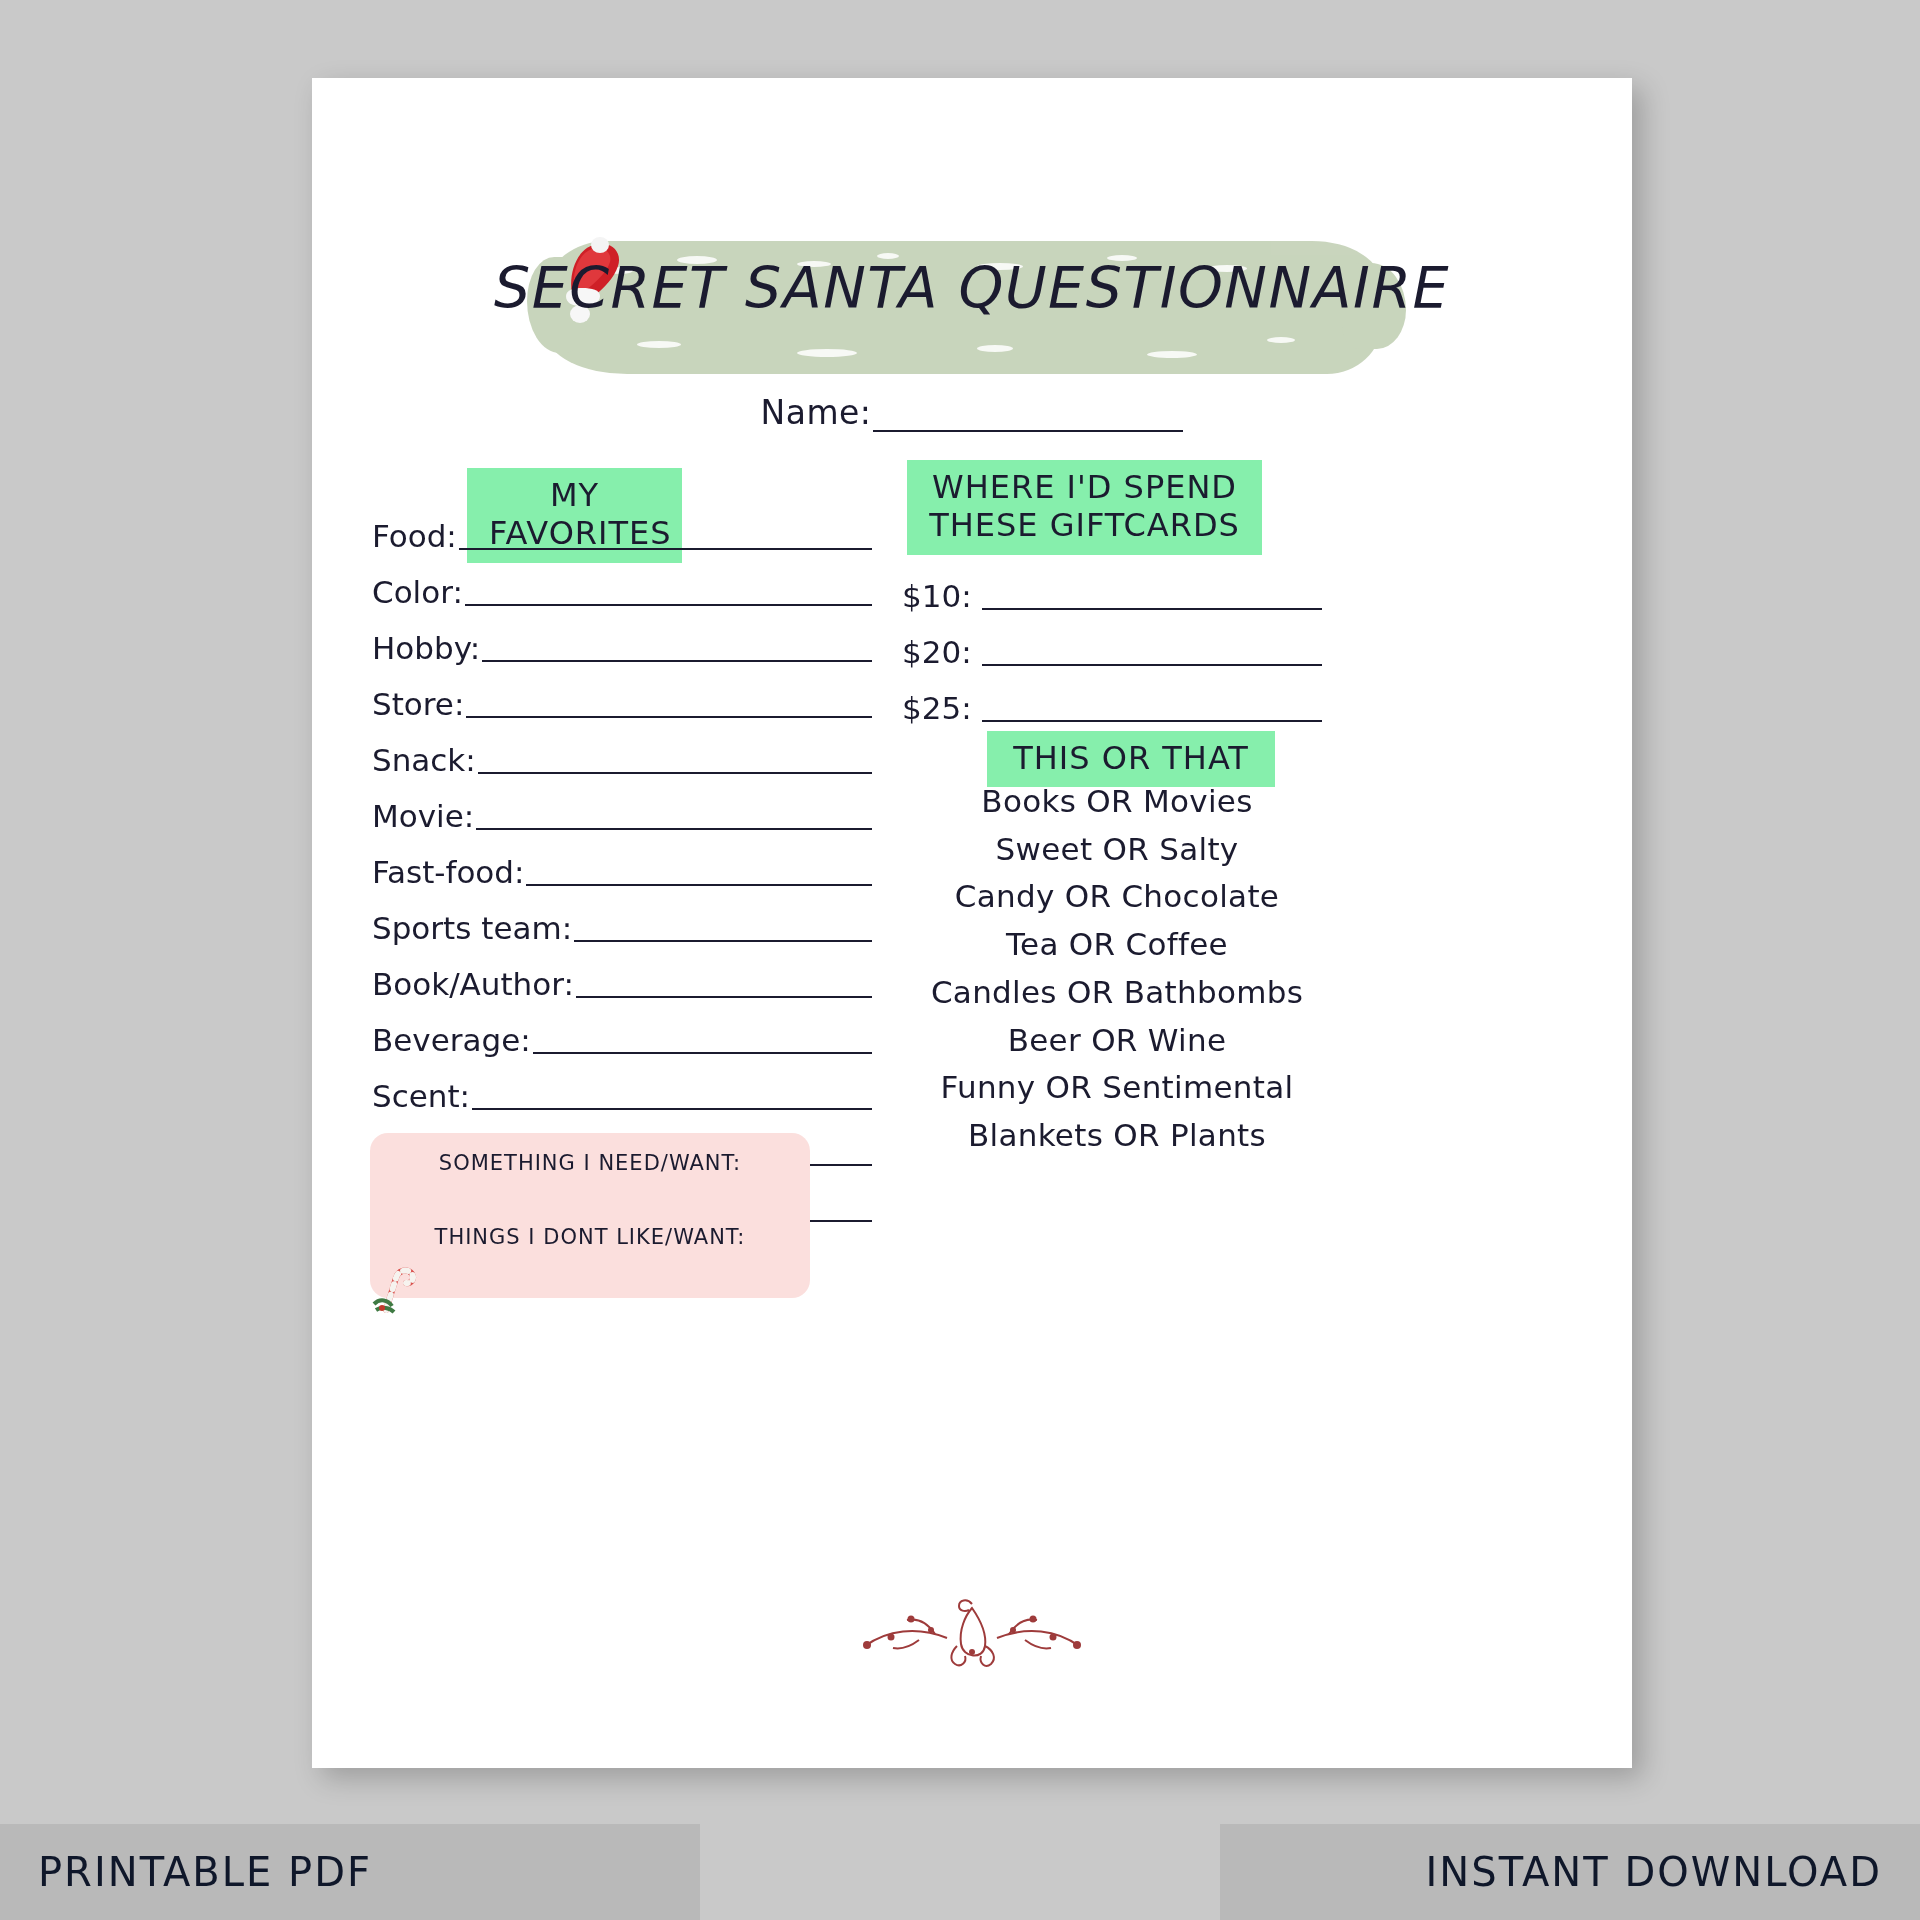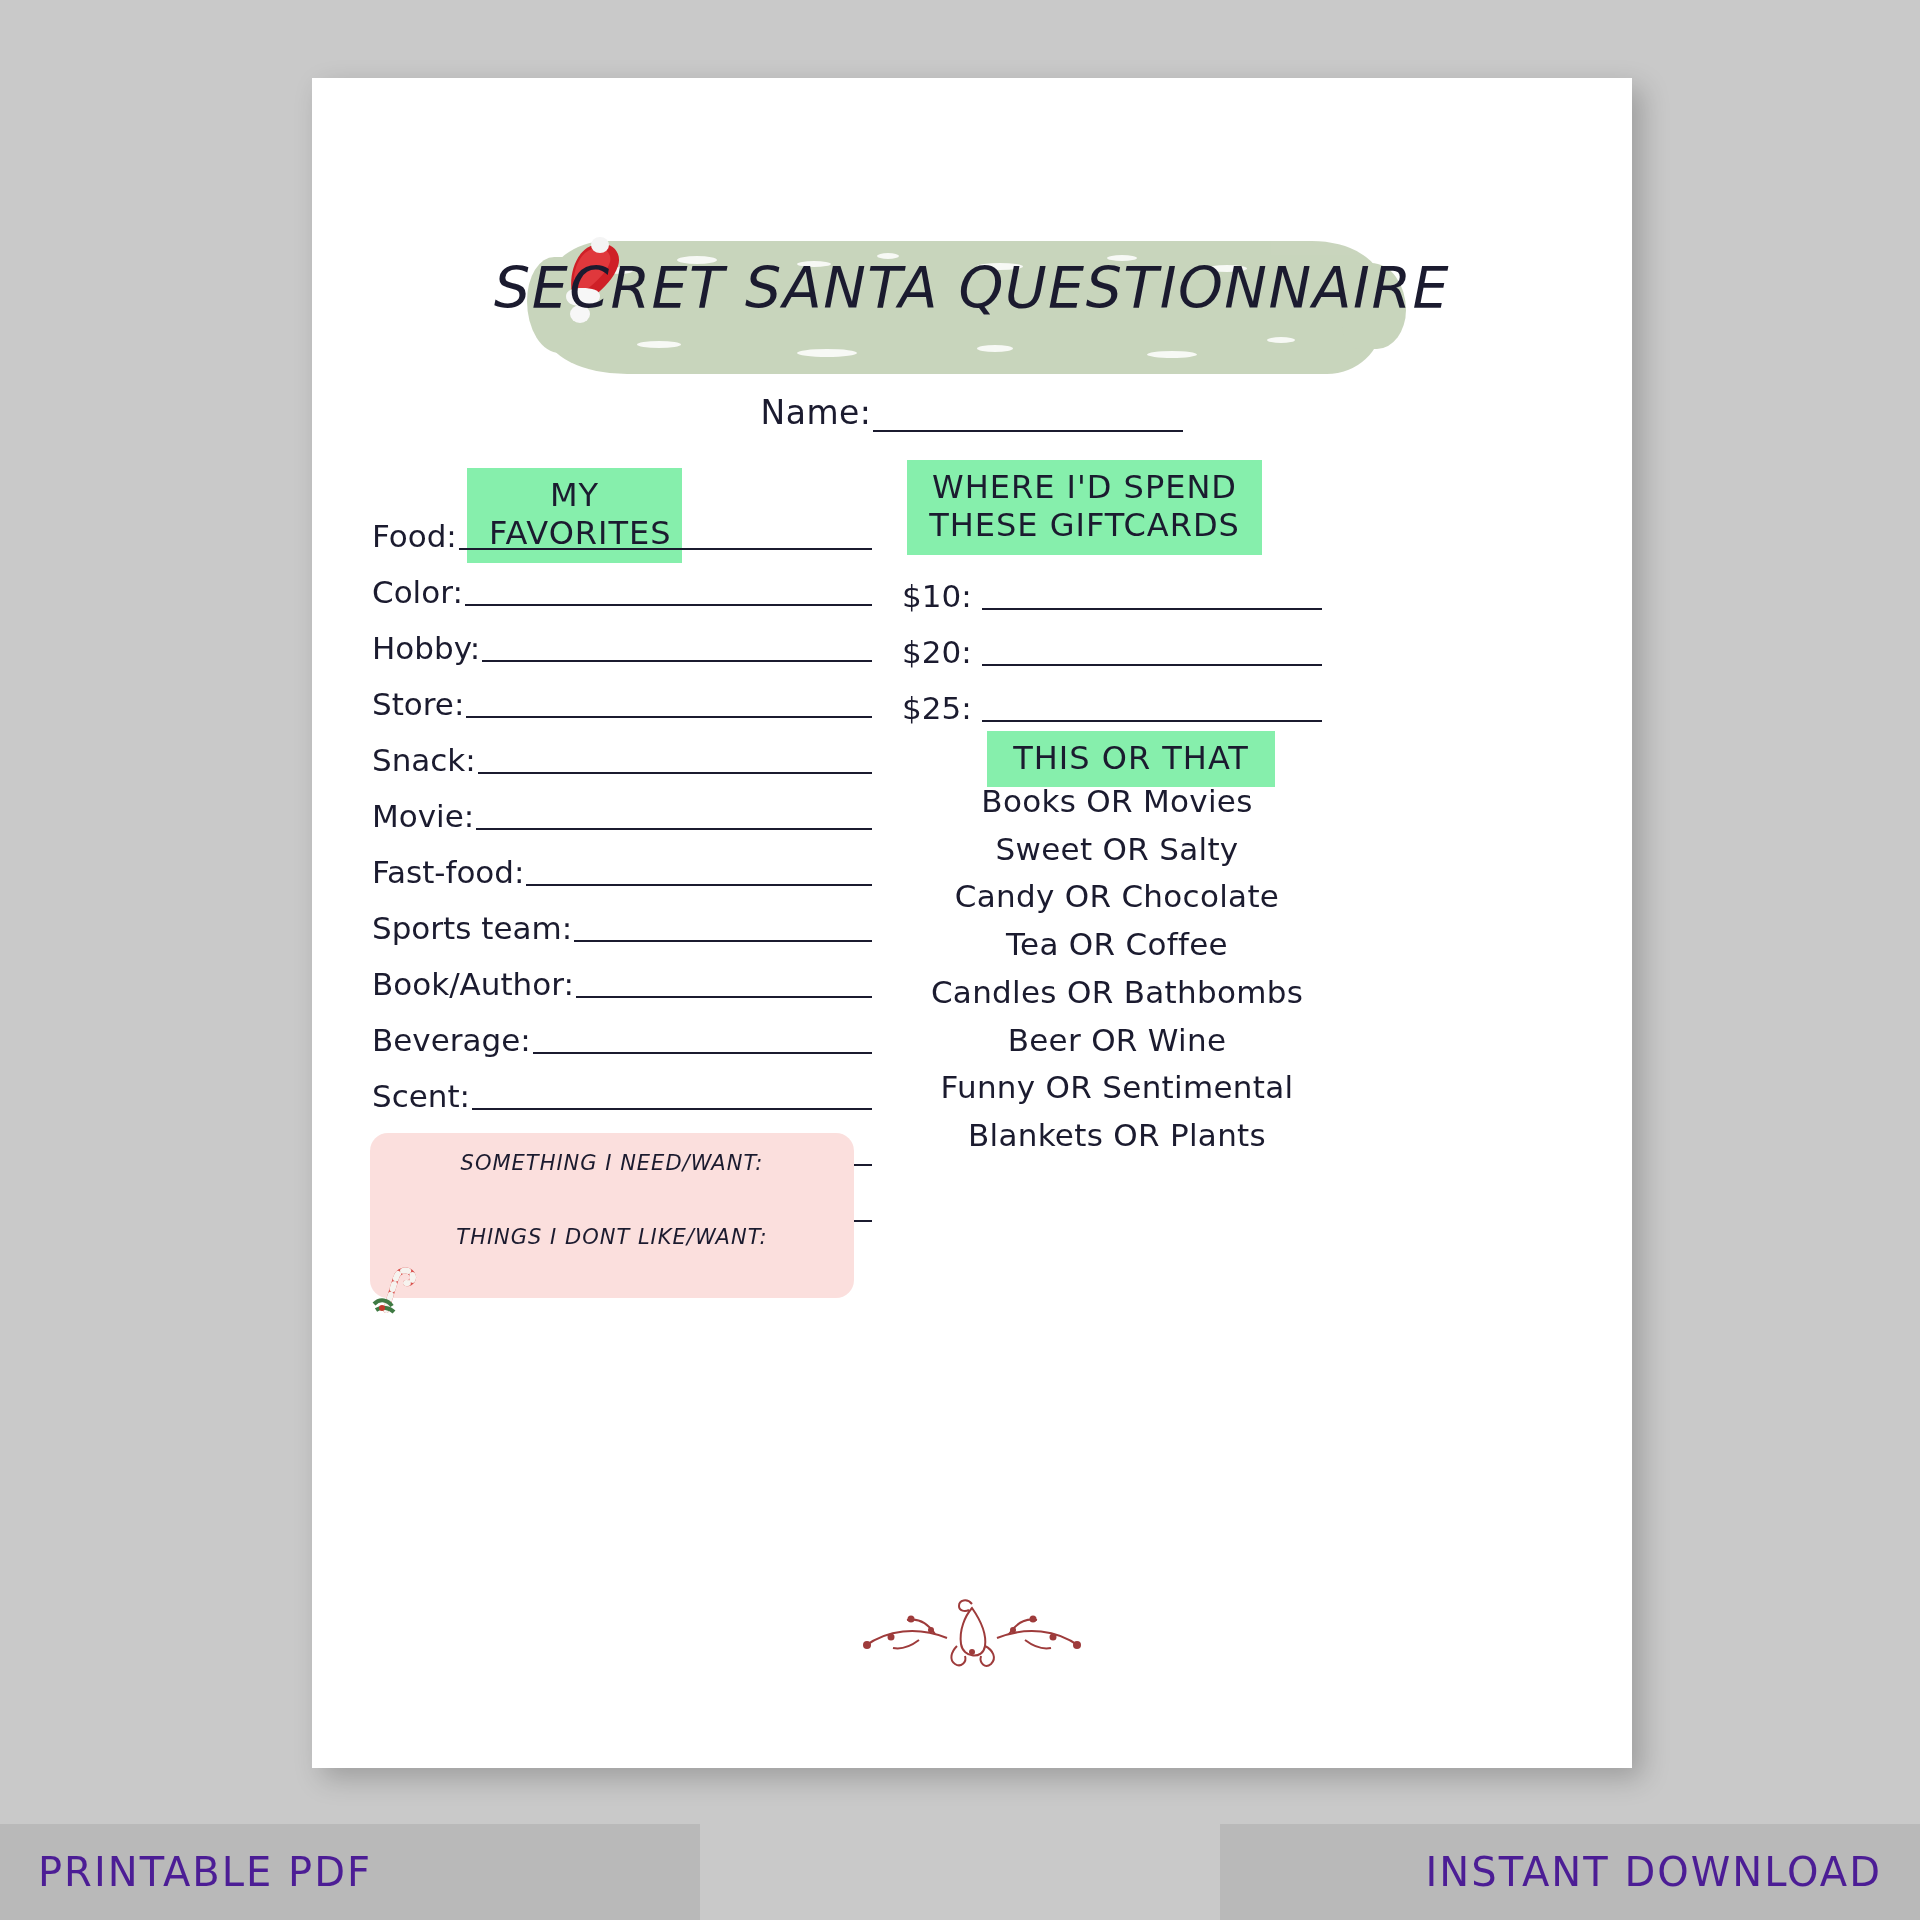--- a/index.html
+++ b/index.html
@@ -205,21 +205,21 @@
     height: 96px;
     background: #b9b9b9;
     display: flex;
     align-items: center;
   }
   .banner.left  { left: 0;  width: 700px; padding-left: 38px; justify-content: flex-start; }
   .banner.right { right: 0; width: 700px; padding-right: 38px; justify-content: flex-end; }
   .banner span {
     font-size: 40px;
     letter-spacing: 2px;
-    color: #4c1d95;
+    color: #0f172a;
   }
 </style>
 </head>
 <body>
 
 <div id="stage">
 
   <div class="sheet">
 
     <div class="header-wrap">
@@ -333,21 +333,21 @@
       <div class="tot-row">Books OR Movies</div>
       <div class="tot-row">Sweet OR Salty</div>
       <div class="tot-row">Candy OR Chocolate</div>
       <div class="tot-row">Tea OR Coffee</div>
       <div class="tot-row">Candles OR Bathbombs</div>
       <div class="tot-row">Beer OR Wine</div>
       <div class="tot-row">Funny OR Sentimental</div>
       <div class="tot-row">Blankets OR Plants</div>
     </div>
 
-    <div class="pink-box" style="left:58px; top:1055px; width:484px; height:165px;font-style:italic;">
+    <div class="pink-box" style="left:58px; top:1055px; width:440px; height:165px;">
       <div class="box-cap">SOMETHING I NEED/WANT:</div>
       <div class="box-cap second">THINGS I DONT LIKE/WANT:</div>
       <svg class="candy" style="left:-4px; bottom:-18px;" viewBox="0 0 52 52">
         <path d="M20 46 L30 14 C32 6 42 4 46 10 C49 15 45 20 40 19" stroke="#d9534f" stroke-width="6" fill="none" stroke-linecap="round"></path>
         <path d="M20 46 L30 14 C32 6 42 4 46 10 C49 15 45 20 40 19" stroke="#f6f3ef" stroke-width="6" fill="none" stroke-dasharray="5 6" stroke-linecap="round"></path>
         <path d="M8 40 C14 34 22 36 26 42" stroke="#3f7a43" stroke-width="4" fill="none"></path>
         <path d="M10 46 C16 42 24 44 28 48" stroke="#3f7a43" stroke-width="4" fill="none"></path>
         <circle cx="16" cy="44" r="3" fill="#c0392b"></circle>
       </svg>
     </div>

